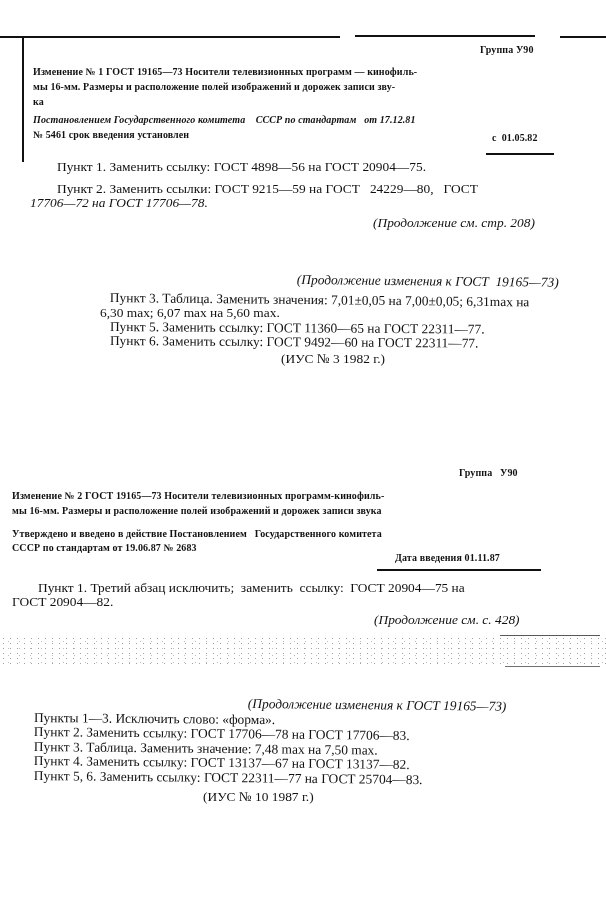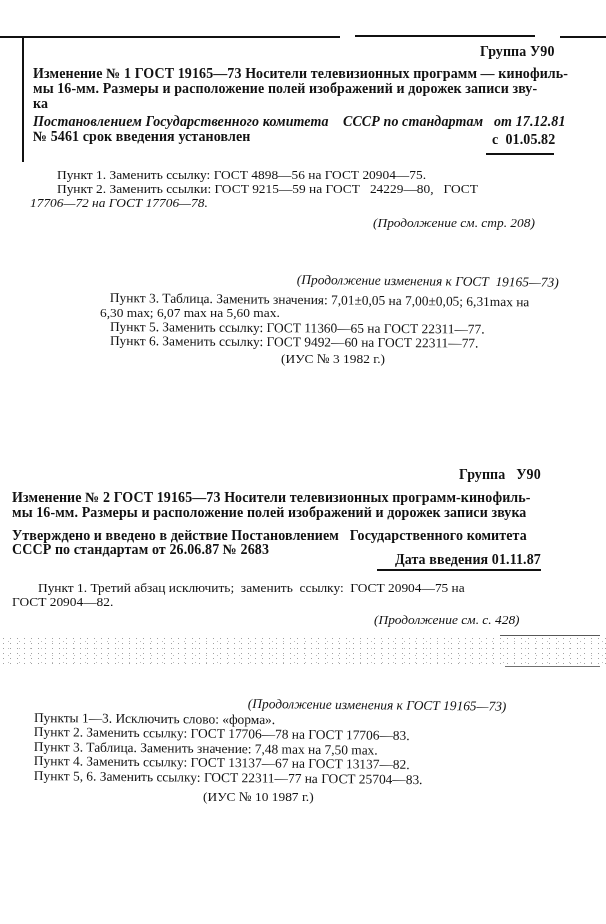--- a/index.html
+++ b/index.html
@@ -4,21 +4,21 @@
   <style>
     html, body { margin: 0; padding: 0; background: #ffffff; }
     body {
       width: 606px; height: 924px; position: relative; overflow: hidden;
       font-family: "Liberation Serif", "DejaVu Serif", serif;
       color: #111111;
     }
     .abs { position: absolute; white-space: nowrap; }
     .bold { font-weight: bold; }
     .ital { font-style: italic; }
-    .hdr { font-size: 14px; letter-spacing: 0.1px; }
+    .hdr { font-size: 10px; letter-spacing: 0.1px; }
     .body-txt { font-size: 13.4px; }
     .rule { position: absolute; background: #111; }
     .noise { position: absolute; left: 0; top: 636px; width: 606px; height: 30px;
       background-image:
         radial-gradient(#555 0.7px, transparent 0.9px),
         radial-gradient(#888 0.6px, transparent 0.8px);
       background-size: 7px 5px, 11px 7px;
       background-position: 0 0, 3px 2px;
       opacity: 0.55;
     }
@@ -36,40 +36,40 @@
 <div class="abs bold hdr" style="left:33px;top:66px;width:522px;">Изменение № 1 ГОСТ 19165—73 Носители телевизионных программ — кинофиль-</div>
 <div class="abs bold hdr" style="left:33px;top:81px;">мы 16-мм. Размеры и расположение полей изображений и дорожек записи зву-</div>
 <div class="abs bold hdr" style="left:33px;top:96px;">ка</div>
 
 <div class="abs bold hdr" style="left:33px;top:114px;white-space:pre;font-style:italic;">Постановлением Государственного комитета    СССР по стандартам   от 17.12.81</div>
 <div class="abs bold hdr" style="left:33px;top:129px;">№ 5461 срок введения установлен</div>
 
 <div class="abs bold hdr" style="left:492px;top:132px;white-space:pre;">с  01.05.82</div>
 <div class="rule" style="left:486px;top:153px;width:68px;height:1.5px;"></div>
 
-<div class="abs body-txt" style="left:57px;top:167px;">Пункт 1. Заменить ссылку: ГОСТ 4898—56 на ГОСТ 20904—75.</div>
+<div class="abs body-txt" style="left:57px;top:159px;">Пункт 1. Заменить ссылку: ГОСТ 4898—56 на ГОСТ 20904—75.</div>
 <div class="abs body-txt" style="left:57px;top:181px;white-space:pre;">Пункт 2. Заменить ссылки: ГОСТ 9215—59 на ГОСТ   24229—80,   ГОСТ</div>
 <div class="abs body-txt" style="left:30px;top:195px;font-style:italic;">17706—72 на ГОСТ 17706—78.</div>
 
 <div class="abs body-txt ital" style="left:373px;top:215px;">(Продолжение см. стр. 208)</div>
 
 <div class="abs body-txt ital" style="left:297px;top:272px;white-space:pre;transform:rotate(0.6deg);transform-origin:left top;">(Продолжение изменения к ГОСТ  19165—73)</div>
 <div class="abs body-txt" style="left:110px;top:290px;transform:rotate(0.6deg);transform-origin:left top;">Пункт 3. Таблица. Заменить значения: 7,01±0,05 на 7,00±0,05; 6,31max на</div>
 <div class="abs body-txt" style="left:100px;top:305px;">6,30 max; 6,07 max на 5,60 max.</div>
 <div class="abs body-txt" style="left:110px;top:319px;transform:rotate(0.4deg);transform-origin:left top;">Пункт 5. Заменить ссылку: ГОСТ 11360—65 на ГОСТ 22311—77.</div>
 <div class="abs body-txt" style="left:110px;top:333px;transform:rotate(0.4deg);transform-origin:left top;">Пункт 6. Заменить ссылку: ГОСТ 9492—60 на ГОСТ 22311—77.</div>
 <div class="abs body-txt" style="left:281px;top:351px;">(ИУС № 3 1982 г.)</div>
 
 <div class="abs bold hdr" style="left:459px;top:467px;white-space:pre;">Группа   У90</div>
 
 <div class="abs bold hdr" style="left:12px;top:490px;">Изменение № 2 ГОСТ 19165—73 Носители телевизионных программ-кинофиль-</div>
 <div class="abs bold hdr" style="left:12px;top:505px;">мы 16-мм. Размеры и расположение полей изображений и дорожек записи звука</div>
 
 <div class="abs bold hdr" style="left:12px;top:528px;white-space:pre;">Утверждено и введено в действие Постановлением   Государственного комитета</div>
-<div class="abs bold hdr" style="left:12px;top:542px;">СССР по стандартам от 26.06.87 № 2683</div>
+<div class="abs bold hdr" style="left:12px;top:542px;">СССР по стандартам от 19.06.87 № 2683</div>
 
 <div class="abs bold hdr" style="left:395px;top:552px;">Дата введения 01.11.87</div>
 <div class="rule" style="left:377px;top:569px;width:164px;height:1.5px;"></div>
 
 <div class="abs body-txt" style="left:38px;top:580px;white-space:pre;text-align:right;">Пункт 1. Третий абзац исключить;  заменить  ссылку:  ГОСТ 20904—75 на</div>
 <div class="abs body-txt" style="left:12px;top:594px;">ГОСТ 20904—82.</div>
 
 <div class="abs body-txt ital" style="left:374px;top:612px;">(Продолжение см. с. 428)</div>
 
 <div class="noise"></div>

